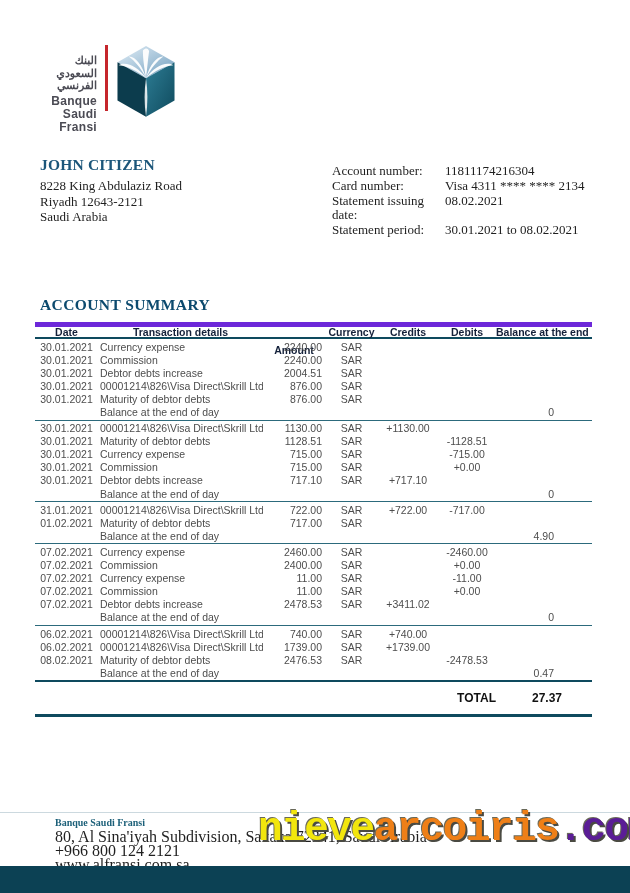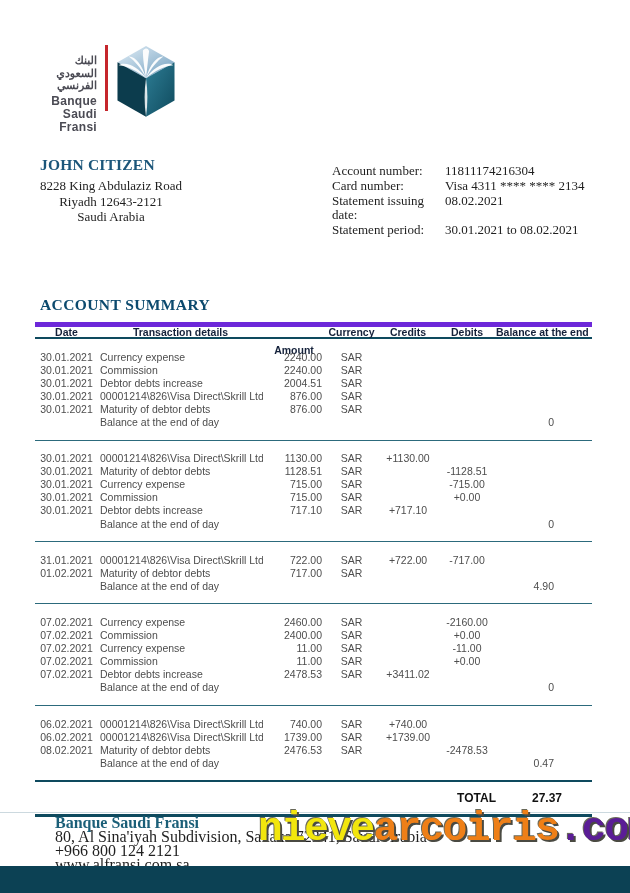--- a/index.html
+++ b/index.html
@@ -10,21 +10,21 @@
   .logo-block { position:absolute; left:35px; top:42px; display:flex; align-items:flex-start; }
   .logo-text { width:62px; text-align:right; color:#4b4b54; }
   .logo-arabic { font-size:11px; line-height:12.5px; direction:rtl; font-weight:bold;margin-top:12px; }
   .logo-latin { margin-top:3px; font-size:12px; line-height:13px; font-weight:bold; letter-spacing:.3px; }
   .logo-red-line { width:3px; height:66px; background:#c5262c; margin:3px 7px 0 8px; }
   .logo-cube { width:62px; height:76px; margin-top:2px; }
 
   
   .customer { position:absolute; left:40px; top:156px; font-family:"Liberation Serif", serif; }
   .customer-name { color:#1c567a; font-size:15.5px; font-weight:bold; letter-spacing:.2px; }
-  .customer-addr { margin-top:4px; font-size:13px; line-height:15.5px; color:#1e1e1e;text-align:center; }
+  .customer-addr { margin-top:4px; font-size:13px; line-height:15.5px; color:#1e1e1e; }
 
   .account-info { position:absolute; left:332px; top:164px; font-family:"Liberation Serif", serif; font-size:13px; line-height:14.8px; color:#1e1e1e; }
   .acct-row { display:flex; }
   .acct-label { width:113px; }
   .acct-value { white-space:nowrap; }
 
   
   .summary-title { position:absolute; left:40px; top:296px; font-family:"Liberation Serif", serif; font-weight:bold; font-size:15.5px; letter-spacing:.4px; color:#0c4a6e; }
 
   
@@ -35,30 +35,30 @@
   .c-date     { width:63px;  text-align:center; }
   .c-details  { width:165px; text-align:left; padding-left:2px; }
   .c-amount   { width:62px;  text-align:right; padding-right:3px; }
   .c-currency { width:53px;  text-align:center; }
   .c-credits  { width:60px;  text-align:center; }
   .c-debits   { width:58px;  text-align:center; }
   .c-balance  { width:96px;  text-align:right; padding-right:38px; }
   .thead .c-details { text-align:center; padding-left:0; }
   .thead .c-amount  { text-align:center; padding-right:0;margin-top:35px; }
   .thead .c-balance { text-align:center; padding-right:4px; }
-  .tgroup { border-bottom:1.5px solid #2c6a7c; padding:11px 0; }
+  .tgroup { border-bottom:1.5px solid #2c6a7c; padding:1px 0; }
   .tgroup:last-of-type { border-bottom:2px solid #0e4a5e; }
   .total-row { display:flex; height:35px; align-items:center; border-bottom:3px solid #0e4a5e; font-weight:bold; color:#111; font-size:12px; }
   .total-label { width:461px; text-align:right; }
   .total-value { width:96px; text-align:right; padding-right:30px; }
 
   
   .footer-topline { position:absolute; left:0; top:812px; width:630px; height:1px; background:#ccd9df; }
   .footer-info { position:absolute; left:55px; top:815px; font-family:"Liberation Serif", serif; }
-  .footer-bank { color:#1b5f78; font-weight:bold; font-size:16px; line-height:15px; }
+  .footer-bank { color:#1b5f78; font-weight:bold; font-size:10px; line-height:15px; }
   .footer-line { font-size:16px; line-height:14.2px; color:#1f1f1f; }
   .bottom-bar { position:absolute; left:0; top:866px; width:630px; height:27px; background:#0c4154; }
 
   
   .watermark { position:absolute; left:258px; top:806px; font-family:Liberation Mono, monospace; font-weight:bold; font-size:41px; letter-spacing:-1.5px; white-space:nowrap;
                text-shadow:2px 2px 0 #4a4a42, -1px -1px 0 #6a6a5a; }
 </style>
 </head>
 <body>
 
@@ -285,21 +285,21 @@
             <div class="td c-balance">4.90</div>
           </div>
         </div>
         <div class="tgroup">
           <div class="tr">
             <div class="td c-date">07.02.2021</div>
             <div class="td c-details">Currency expense</div>
             <div class="td c-amount">2460.00</div>
             <div class="td c-currency">SAR</div>
             <div class="td c-credits"></div>
-            <div class="td c-debits">-2160.00</div>
+            <div class="td c-debits">-2460.00</div>
             <div class="td c-balance"></div>
           </div>
           <div class="tr">
             <div class="td c-date">07.02.2021</div>
             <div class="td c-details">Commission</div>
             <div class="td c-amount">2400.00</div>
             <div class="td c-currency">SAR</div>
             <div class="td c-credits"></div>
             <div class="td c-debits">+0.00</div>
             <div class="td c-balance"></div>

